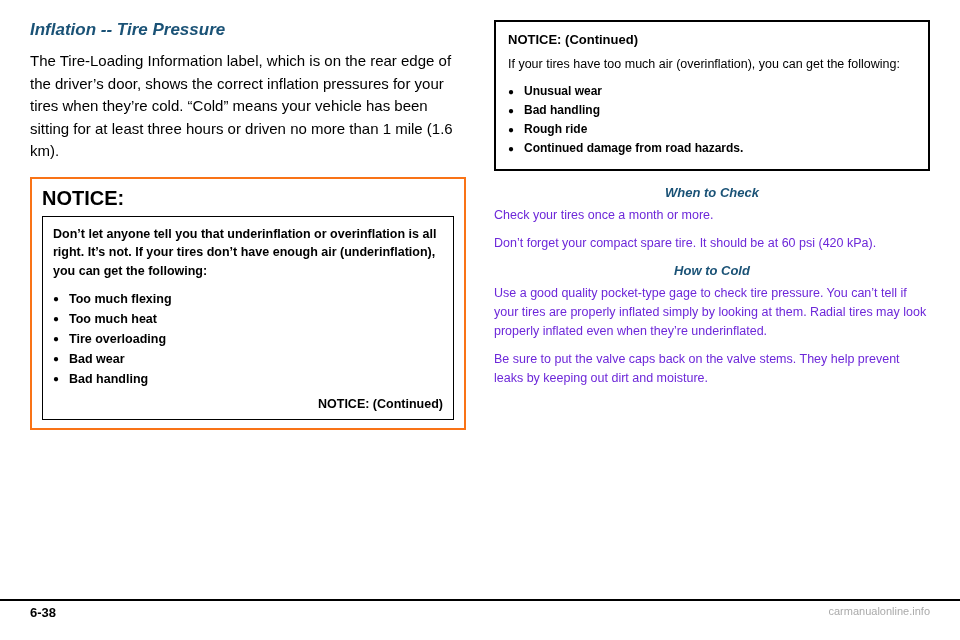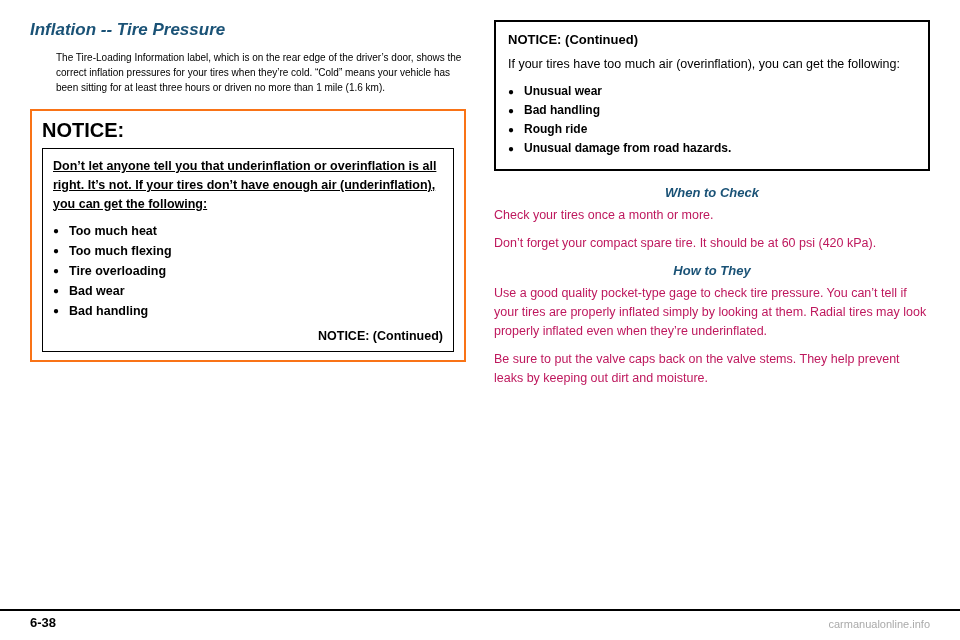--- a/index.html
+++ b/index.html
@@ -38,46 +38,44 @@
       padding-left: 10px;
     }
     .page-title {
       color: #1a5276;
       font-size: 17px;
       font-weight: bold;
       margin-bottom: 10px;
       font-style: italic;
     }
     .intro-text {
-      font-size: 10px;
+      font-size: 15px;
       line-height: 1.5;
       margin-bottom: 14px;
       color: #000;
-      margin-left: 26px;
     }
     .notice-outer-box {
       border: 2px solid #f97316;
       padding: 8px 10px;
       margin-bottom: 8px;
     }
     .notice-title {
       font-size: 20px;
       font-weight: bold;
       margin-bottom: 6px;
     }
     .notice-inner-box {
       border: 1px solid #000;
       padding: 8px 10px;
     }
     .notice-inner-text {
       font-size: 12.5px;
       font-weight: bold;
       line-height: 1.5;
       margin-bottom: 8px;
-      text-decoration: underline;
     }
     .bullet-list {
       list-style: none;
       padding: 0;
       margin: 0 0 8px 0;
     }
     .bullet-list li {
       font-size: 12.5px;
       font-weight: bold;
       line-height: 1.6;
@@ -138,21 +136,21 @@
       font-weight: bold;
       font-style: italic;
       margin-bottom: 6px;
       margin-top: 4px;
       text-align: center;
     }
     .section-text {
       font-size: 12.5px;
       line-height: 1.5;
       margin-bottom: 10px;
-      color: #be185d;
+      color: #6d28d9;
     }
     .footer-page-num {
       font-size: 13px;
       font-weight: bold;
       color: #000;
     }
   </style>
 </head>
 <body>
 
@@ -161,51 +159,51 @@
 
     <div class="left-column">
       <div class="page-title">Inflation -- Tire Pressure</div>
       <p class="intro-text">The Tire-Loading Information label, which is on the rear edge of the driver’s door, shows the correct inflation pressures for your tires when they’re cold. “Cold” means your vehicle has been sitting for at least three hours or driven no more than 1 mile (1.6 km).</p>
 
       <div class="notice-outer-box">
         <div class="notice-title">NOTICE:</div>
         <div class="notice-inner-box">
           <p class="notice-inner-text">Don’t let anyone tell you that underinflation or overinflation is all right. It’s not. If your tires don’t have enough air (underinflation), you can get the following:</p>
           <ul class="bullet-list">
+            <li>Too much flexing</li>
             <li>Too much heat</li>
-            <li>Too much flexing</li>
             <li>Tire overloading</li>
             <li>Bad wear</li>
             <li>Bad handling</li>
           </ul>
           <div class="notice-continued">NOTICE: (Continued)</div>
         </div>
       </div>
     </div>
 
     <div class="right-column">
       <div class="right-notice-box">
         <div class="right-notice-header">NOTICE: (Continued)</div>
         <p class="right-notice-intro">If your tires have too much air (overinflation), you can get the following:</p>
         <ul class="right-bullet-list">
           <li>Unusual wear</li>
           <li>Bad handling</li>
           <li>Rough ride</li>
-          <li>Unusual damage from road hazards.</li>
+          <li>Continued damage from road hazards.</li>
         </ul>
       </div>
 
       <div class="section-heading">When to Check</div>
       <p class="section-text">Check your tires once a month or more.</p>
       <p class="section-text">Don’t forget your compact spare tire. It should be at 60 psi (420 kPa).</p>
 
-      <div class="section-heading">How to They</div>
+      <div class="section-heading">How to Cold</div>
       <p class="section-text">Use a good quality pocket-type gage to check tire pressure. You can’t tell if your tires are properly inflated simply by looking at them. Radial tires may look properly inflated even when they’re underinflated.</p>
       <p class="section-text">Be sure to put the valve caps back on the valve stems. They help prevent leaks by keeping out dirt and moisture.</p>
     </div>
 
   </div>
 
-  <div style="display:flex; align-items:flex-end; padding: 4px 30px 10px 30px; border-top: 2px solid #000;">
+  <div style="display:flex; align-items:flex-start; padding: 4px 30px 20px 30px; border-top: 2px solid #000;">
     <span class="footer-page-num">6-38</span>
     <span style="margin-left: auto; font-size:11px; color:#aaa;">carmanualonline.info</span>
   </div>
 </div>
 
 </body></html>

